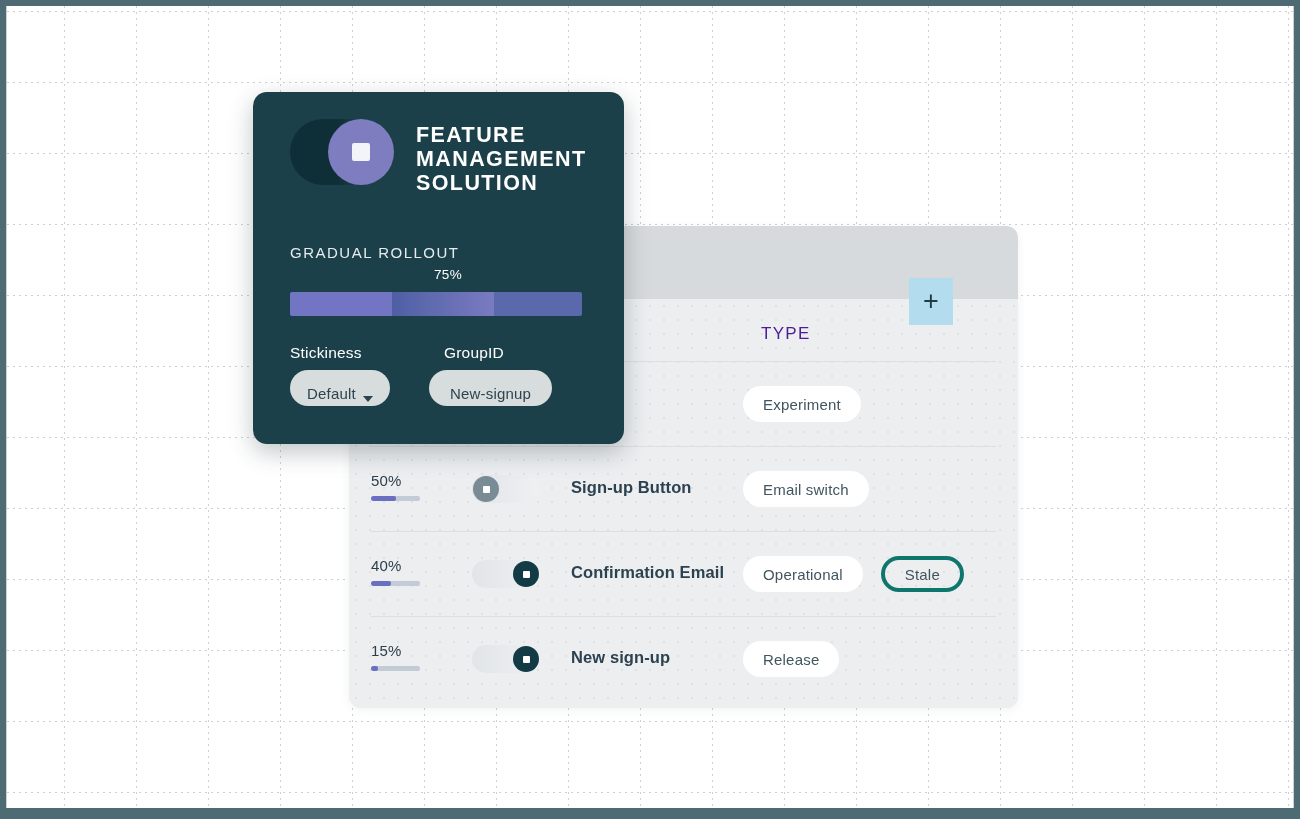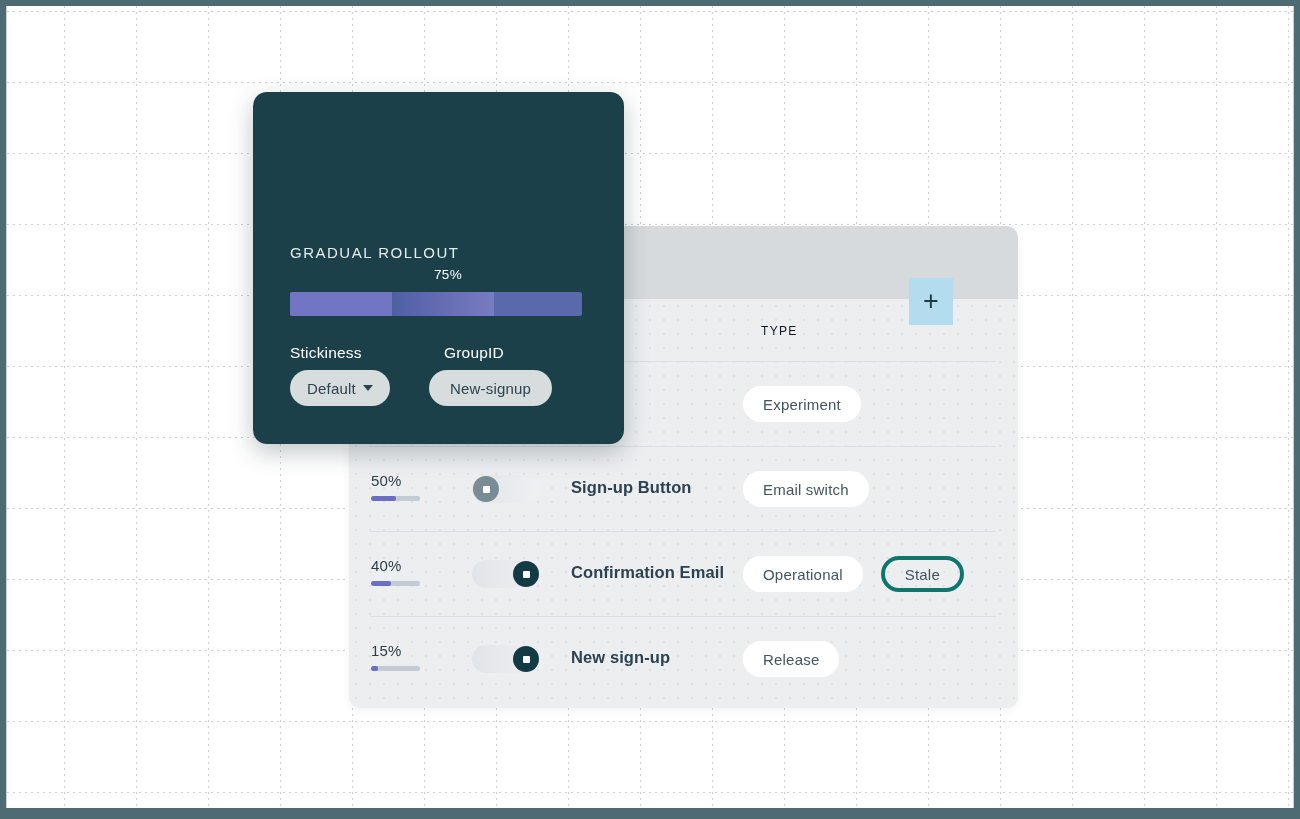--- a/index.html
+++ b/index.html
@@ -80,23 +80,23 @@
   #col-header-row {
     position: absolute;
     left: 22px; right: 22px;
     top: 88px;
     height: 48px;
     border-bottom: 1px solid #dcdfe2;
   }
   .col-head {
     position: absolute;
     top: 10px;
-    font-size: 12px;
+    font-size: 17px;
     letter-spacing: 1.3px;
-    color: #0f172a;
+    color: #4c1d95;
     font-weight: 400;
   }
   #col-head-type { left: 390px; }
 
   
   .flag-row {
     position: absolute;
     left: 22px; right: 22px;
     height: 85px;
     border-bottom: 1px solid #dcdfe2;
@@ -211,22 +211,22 @@
   .field-label {
     position: absolute; top: 252px;
     color: #ffffff; font-size: 15.5px; letter-spacing: .2px;
   }
   #label-stickiness { left: 37px; }
   #label-groupid { left: 176px; margin-left: 15px; }
 
   .pill-btn {
     position: absolute; top: 278px; height: 36px;
     background: #d7dcdd; border-radius: 18px;
-    display: flex; align-items: center; justify-content: center;
-    gap: 7px; padding: 12px 20px;
+    display: flex; align-items: flex-end; justify-content: center;
+    gap: 7px; padding: 4px 20px;
     color: #2d4350; font-size: 15px; letter-spacing: .2px;
     cursor: pointer;
   }
   #pill-stickiness { left: 37px; width: 100px; }
   #pill-groupid { left: 176px; width: 123px; }
   .caret {
     width: 0; height: 0;
     border-left: 5px solid transparent;
     border-right: 5px solid transparent;
     border-top: 6px solid #2d4350;
@@ -339,20 +339,28 @@
             <div class="flag-name">New sign-up</div>
             <div class="badges">
               <div class="badge solid">Release</div>
             </div>
           </div>
         </div>
     </div>
 
     <div id="feature-card">
 
+      <div id="card-top">
+        <div id="card-toggle">
+          <div class="knob">
+            <div class="sq"></div>
+          </div>
+        </div>
+        <div id="card-title">FEATURE MANAGEMENT SOLUTION</div>
+      </div>
 
       <div id="card-section-label">GRADUAL ROLLOUT</div>
 
       <div id="rollout-pct">
         <span>75%</span>
       </div>
 
       <div id="rollout-bar">
         <div class="seg a" style="width:35%"></div>
         <div class="seg b" style="width:35%"></div>

